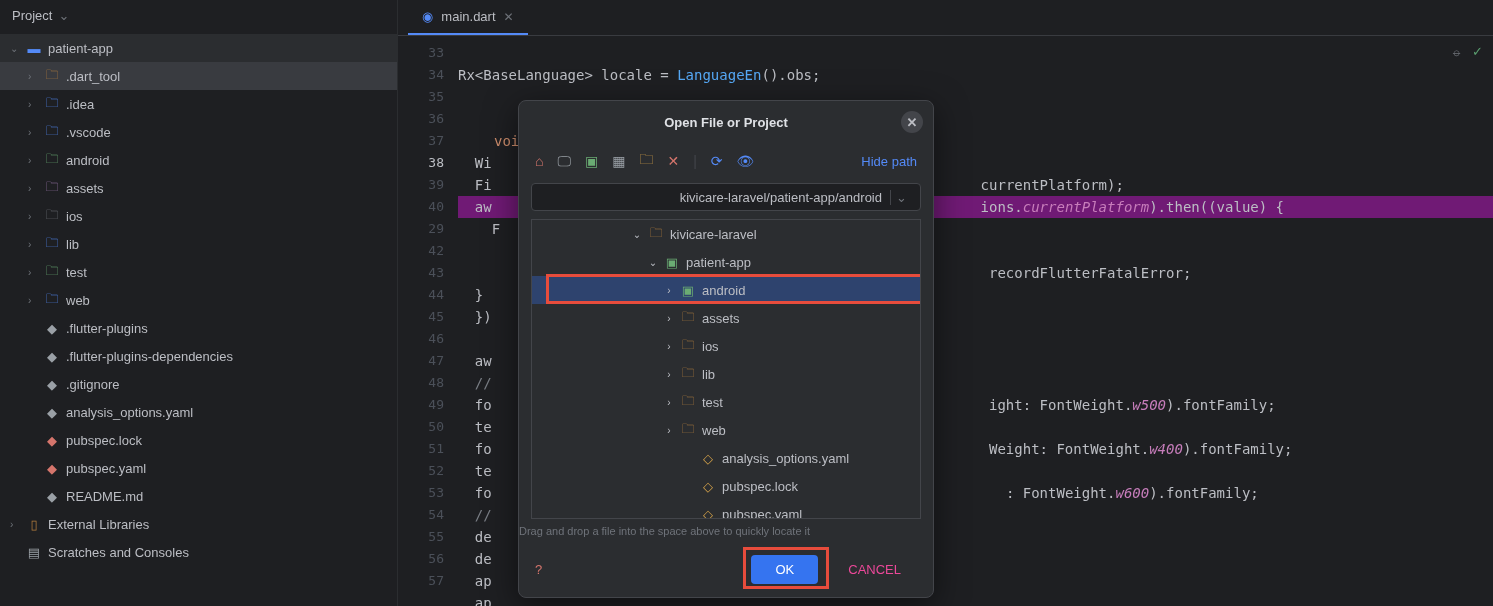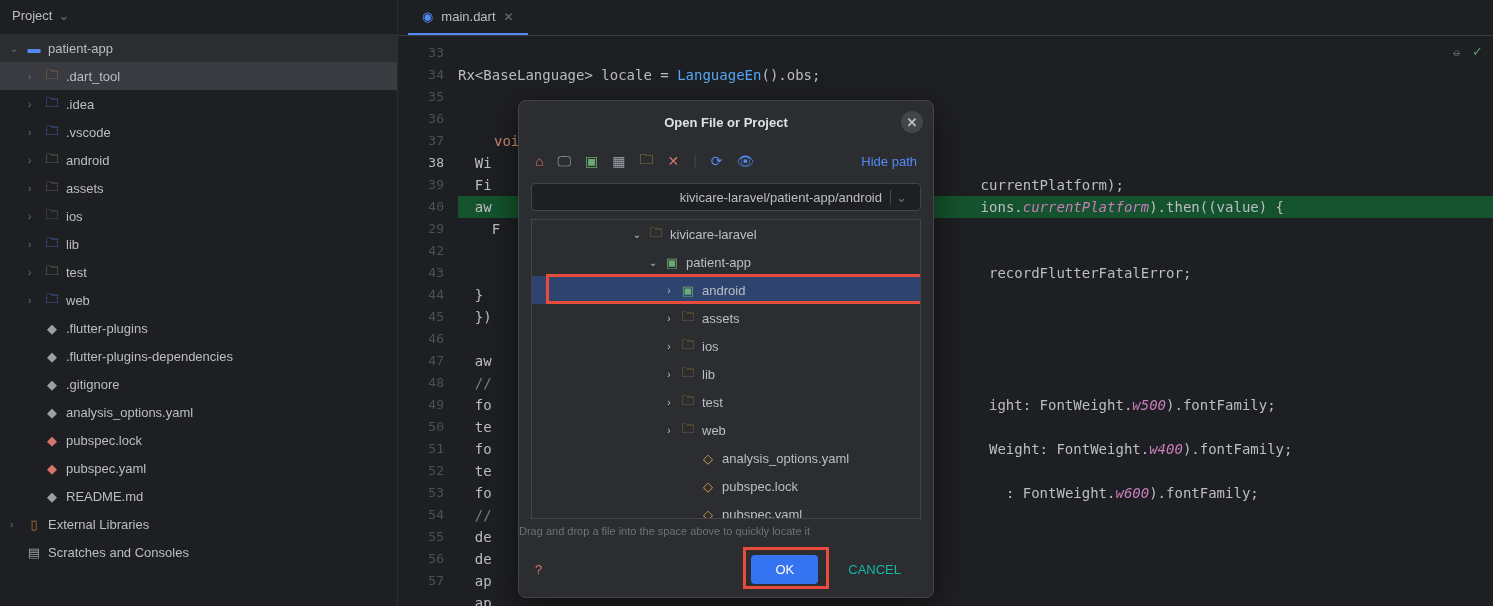--- a/index.html
+++ b/index.html
@@ -69,21 +69,21 @@
 .gutter .hl { color: #bcbec4; }
 .code {
   flex: 1; padding-top: 6px; font-family: 'Consolas', monospace;
   font-size: 14px; line-height: 22px; white-space: pre;
 }
 .kw { color: #cf8e6d; margin-left: 36px; }
 .fn { color: #56a8f5; }
 .pun { color: #bcbec4; }
 .comment { color: #7a7e85; }
 .prop { color: #c77dbb; font-style: italic; }
-.highlight-line { background: #14532d; display: inline-block; width: 100%; }
+.highlight-line { background: #701a75; display: inline-block; width: 100%; }
 .bp { color: #548af7; position: absolute; left: 445px; }
 
 .dialog {
   position: absolute; left: 518px; top: 100px; width: 416px; height: 498px;
   background: #2b2d30; border: 1px solid #43454a; border-radius: 8px;
   box-shadow: 0 8px 32px rgba(0,0,0,0.5);
 }
 .dialog-title {
   height: 42px; display: flex; align-items: center; justify-content: center;
   font-weight: bold; color: #dfe1e5; position: relative;
@@ -142,21 +142,21 @@
   position: absolute; bottom: 0; left: 0; right: 0; height: 56px;
   display: flex; align-items: center; padding: 0 16px; gap: 14px;
 }
 .footer-spacer { flex: 1; }
 .help-icon { color: #d5756c; cursor: pointer; }
 .btn-ok {
   background: #3574f0; color: #fff; border: none; padding: 7px 24px;
   border-radius: 4px; font-size: 13px; cursor: pointer; font-weight: 500;
 }
 .btn-cancel {
-  background: transparent; color: #14b8a6; border: none; padding: 7px 16px;
+  background: transparent; color: #ec4899; border: none; padding: 7px 16px;
   font-size: 13px; cursor: pointer; font-weight: 500;
 }
 </style>
 </head>
 <body>
 
 <div class="sidebar">
   <div class="sidebar-header">
     <span>Project</span>
     <span class="chev">⌄</span>

